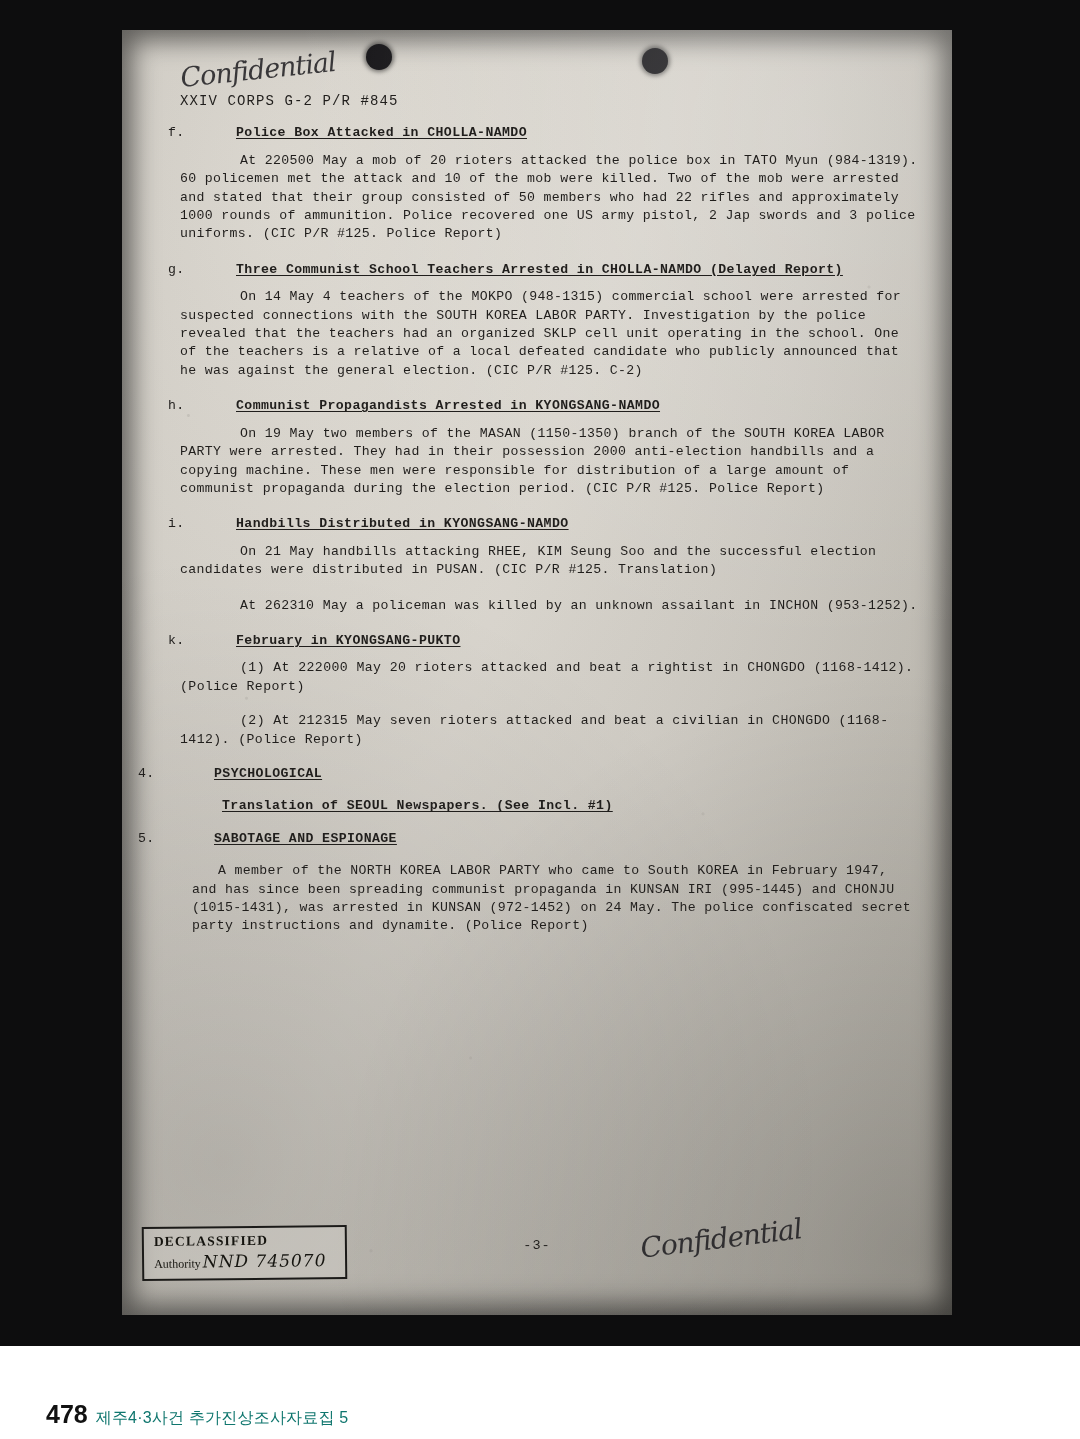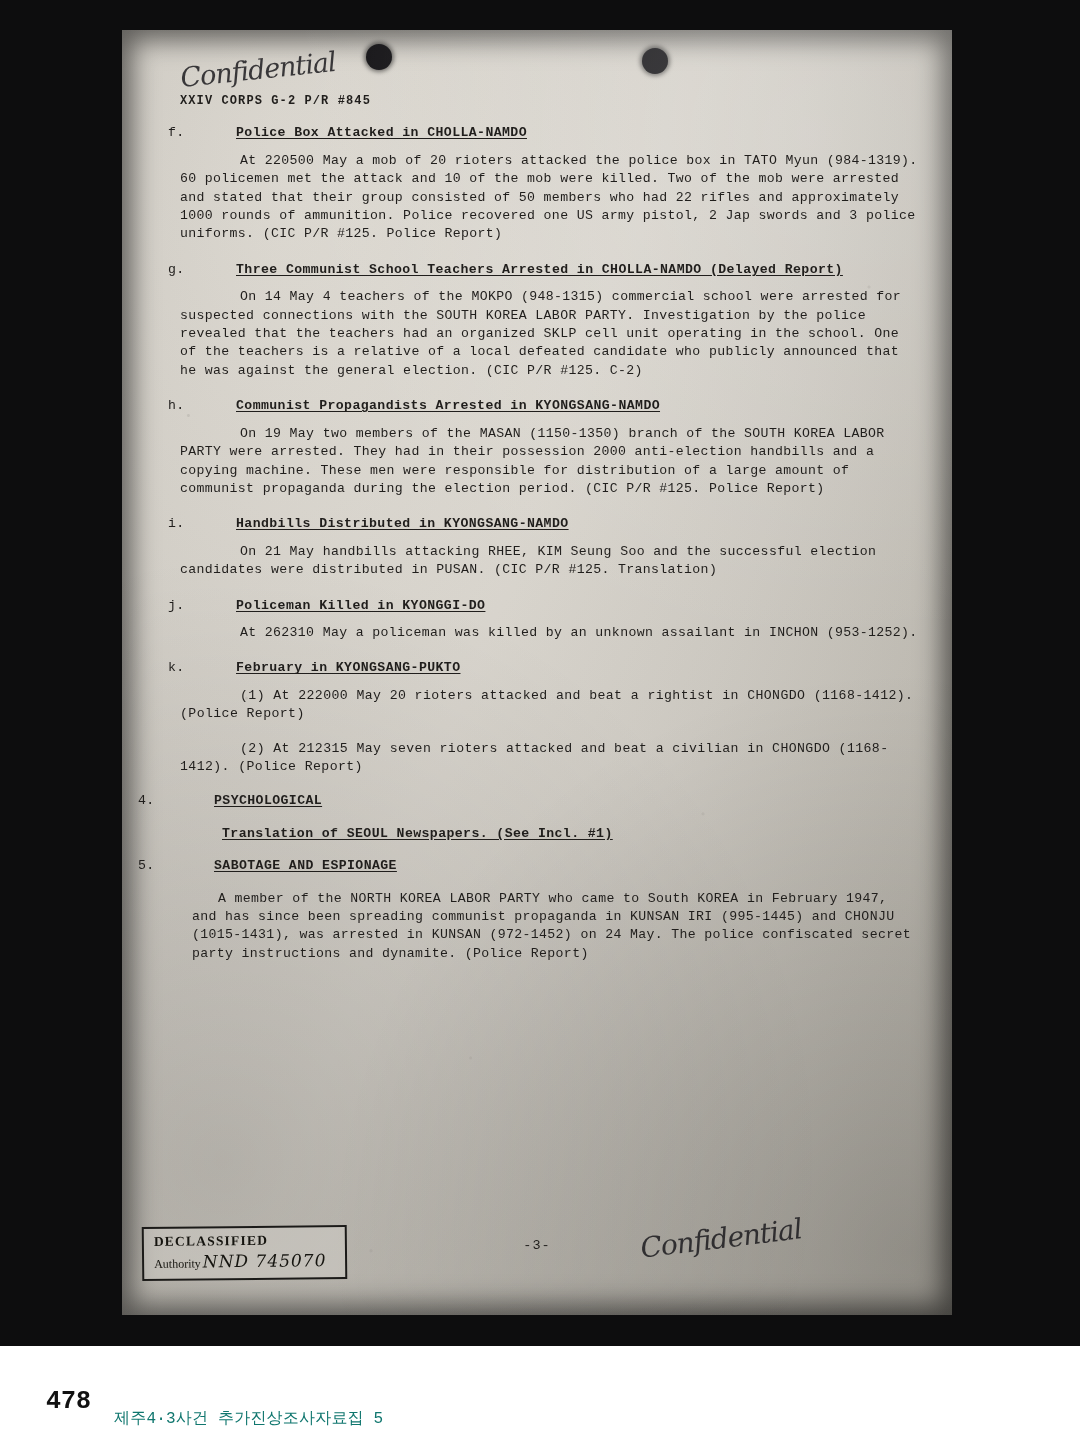--- a/index.html
+++ b/index.html
@@ -78,22 +78,21 @@
     z-index: 3;
   }
 
   .doc-pad {
     padding: 62px 34px 0 58px;
   }
 
   .hdr-line {
     margin: 0 0 14px 0;
     letter-spacing: 1.1px;
-    font-size: 12px;
-    font-weight: bold;
+    font-size: 14px;
   }
 
   .item {
     margin: 0 0 6px 0;
     display: block;
   }
   .item-head {
     margin: 0 0 9px 0;
     padding-left: 56px;
     text-indent: -34px;
@@ -225,23 +224,22 @@
     top: 1346px;
     width: 1080px;
     height: 93px;
     background: #ffffff;
   }
   #footer-inner {
     position: absolute;
     left: 46px;
     top: 28px;
     display: flex;
-    align-items: center;
-    gap: 23px;
-    font-family: Liberation Mono, monospace;
+    align-items: flex-end;
+    gap: 8px;
   }
   #footer-page-number {
     font-size: 25px;
     font-weight: bold;
     color: #111;
     letter-spacing: 0;
   }
   #footer-title {
     font-size: 16px;
     color: #0f766e;
@@ -290,23 +288,20 @@
         </div>
 
         <div class="item">
           <div class="item-head">
             <span class="item-letter">i.</span><span class="u">Handbills Distributed in KYONGSANG-NAMDO</span>
           </div>
           <p class="para">On 21 May handbills attacking RHEE, KIM Seung Soo and the successful election candidates were distributed in PUSAN.  (CIC P/R #125.  Translation)</p>
         </div>
 
         <div class="item">
-          <div class="item-head">
-            <span class="item-letter">j.</span><span class="u">Policeman Killed in KYONGGI-DO</span>
-          </div>
           <p class="para">At 262310 May a policeman was killed by an unknown assailant in INCHON (953-1252).</p>
         </div>
 
         <div class="item">
           <div class="item-head">
             <span class="item-letter">k.</span><span class="u">February in KYONGSANG-PUKTO</span>
           </div>
           <p class="sub">(1)  At 222000 May 20 rioters attacked and beat a rightist in CHONGDO (1168-1412).  (Police Report)</p>
           <p class="sub">(2)  At 212315 May seven rioters attacked and beat a civilian in CHONGDO (1168-1412).  (Police Report)</p>
         </div>

